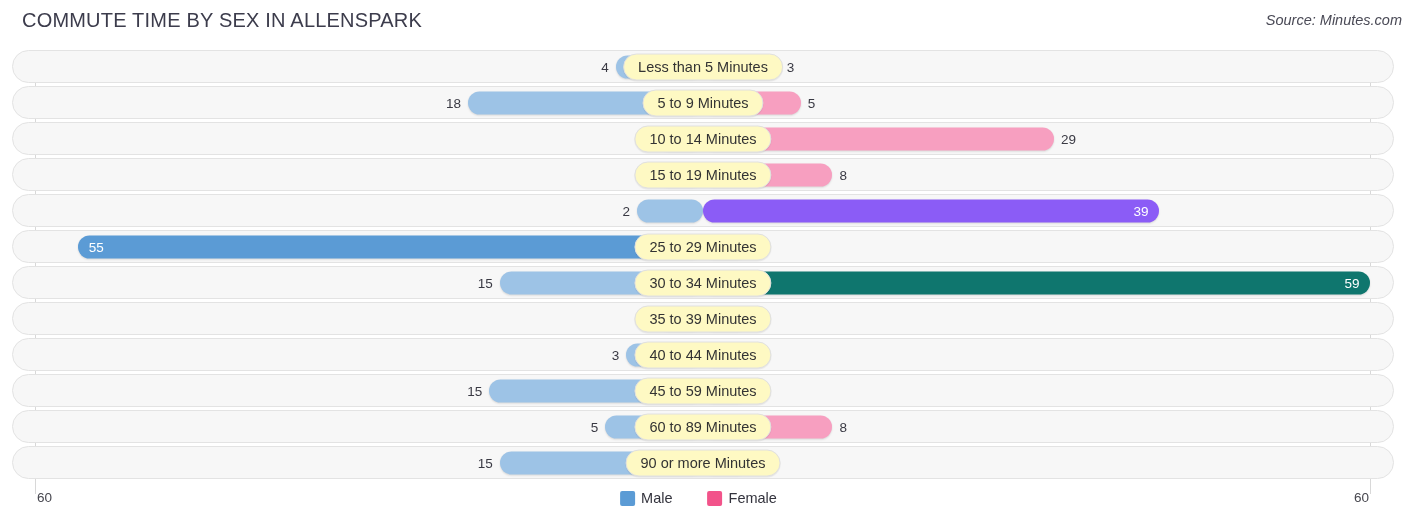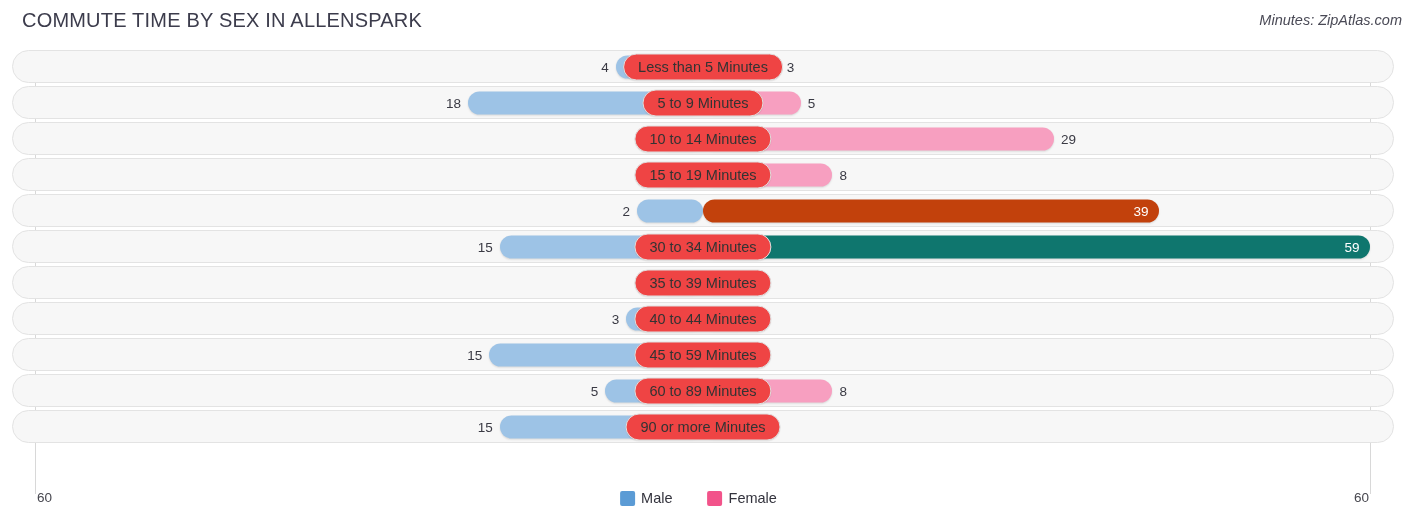--- a/index.html
+++ b/index.html
@@ -51,21 +51,21 @@
   }
   
   .cat-pill{
     position:absolute;
     left:50%;
     top:50%;
     transform:translate(-50%,-50%);
     height:25px;
     line-height:25px;
     padding:0 14px;
-    background:#ef4444;
+    background:#fef9c3;
     border:1px solid #e0e0e0;
     border-radius:14px;
     font-size:14.5px;
     color:#333;
     white-space:nowrap;
     z-index:5;
     box-shadow:0 1px 1px rgba(0,0,0,.07);
   }
   
   .bar{
@@ -112,21 +112,21 @@
   .swatch{width:15px;height:15px;border-radius:2px;display:inline-block;}
   .leg-label{font-size:14.5px;color:#33333d;}
 </style>
 </head>
 <body>
 
 <div id="chart">
 
   <div class="header">
     <div class="title">COMMUTE TIME BY SEX IN ALLENSPARK</div>
-    <div class="source">Minutes: ZipAtlas.com</div>
+    <div class="source">Source: Minutes.com</div>
   </div>
 
   <div class="plot">
     <div class="axis-line axis-left"></div>
     <div class="axis-line axis-right"></div>
     <div class="rows" id="rows">
         <div class="row">
           <div class="row-inner">
             <div class="bar male" style="width: 87.2px; background: rgb(157, 195, 230);"></div>
             <div class="bar female" style="width: 76.65px; background: rgb(247, 159, 192);"></div>
@@ -158,24 +158,34 @@
             <div class="bar male" style="width: 45px; background: rgb(157, 195, 230);"></div>
             <div class="bar female" style="width: 129.4px; background: rgb(247, 159, 192);"></div>
             <span class="val-out" style="right: calc(50% + 52px);">0</span>
             <span class="val-out" style="left: calc(50% + 136.4px);">8</span>
             <div class="cat-pill">15 to 19 Minutes</div>
           </div>
         </div>
         <div class="row">
           <div class="row-inner">
             <div class="bar male" style="width: 66.1px; background: rgb(157, 195, 230);"></div>
-            <div class="bar female" style="width: 456.45px; background: #c2410c; text-decoration: underline;">
+            <div class="bar female" style="width: 456.45px; background: #8b5cf6; text-decoration: underline;">
               <span class="bar-val-in">39</span>
             </div>
             <span class="val-out" style="right: calc(50% + 73.1px);">2</span>
+          </div>
+        </div>
+        <div class="row">
+          <div class="row-inner">
+            <div class="bar male" style="width: 625.25px; background: rgb(91, 155, 213);">
+              <span class="bar-val-in">55</span>
+            </div>
+            <div class="bar female" style="width: 45px; background: rgb(247, 159, 192);"></div>
+            <span class="val-out" style="left: calc(50% + 52px);">0</span>
+            <div class="cat-pill">25 to 29 Minutes</div>
           </div>
         </div>
         <div class="row">
           <div class="row-inner">
             <div class="bar male" style="width: 203.25px; background: rgb(157, 195, 230);"></div>
             <div class="bar female" style="width: 667.45px; background: #0f766e;">
               <span class="bar-val-in">59</span>
             </div>
             <span class="val-out" style="right: calc(50% + 210.25px);">15</span>
             <div class="cat-pill">30 to 34 Minutes</div>

